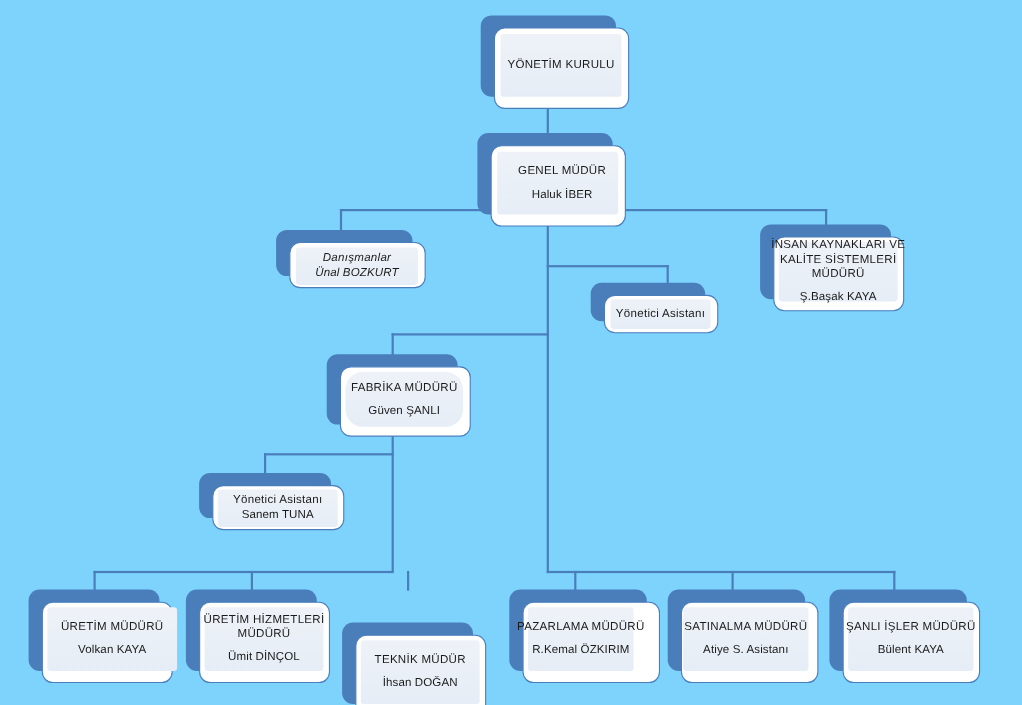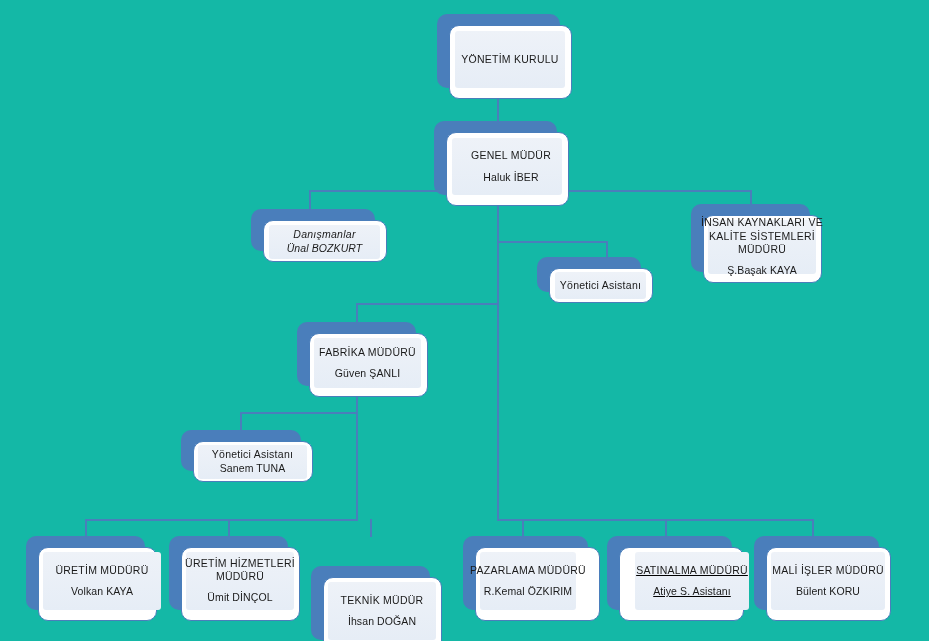--- a/index.html
+++ b/index.html
@@ -8,21 +8,21 @@
     padding: 0;
     background: #ffffff;
   }
   body {
     font-family: "Liberation Sans", "DejaVu Sans", sans-serif;
   }
   #chart-root {
     position: relative;
     width: 929px;
     height: 641px;
-    background: #14b8a6;
+    background: #7dd3fc;
     overflow: hidden;
   }
 
   
   .connector {
     position: absolute;
     background: #4a7ebb;
   }
   .connector.h { height: 2px; }
   .connector.v { width: 2px; }
@@ -164,21 +164,21 @@
       <div class="line title tight">İNSAN  KAYNAKLARI  VE</div>
       <div class="line title tight">KALİTE  SİSTEMLERİ</div>
       <div class="line title tight">MÜDÜRÜ</div>
       <div class="line name gap">Ş.Başak KAYA</div>
     </div>
   </div>
 
   <div class="node" style="left:297px; top:322px; width:119px; height:64px;">
     <div class="plate"></div>
     <div class="card"></div>
-    <div class="inner" style="left:17px; top:16px; width:107px; height:50px;">
+    <div class="inner" style="left:17px; top:16px; width:107px; height:50px;border-radius:16px;">
       <div class="line title">FABRİKA MÜDÜRÜ</div>
       <div class="line name gap">Güven ŞANLI</div>
     </div>
   </div>
 
   <div class="node" style="left:181px; top:430px; width:120px; height:41px;">
     <div class="plate"></div>
     <div class="card"></div>
     <div class="inner" style="left:17px; top:15px; width:109px; height:34px;">
       <div class="line title tight">Yönetici Asistanı</div>
@@ -219,28 +219,28 @@
     <div class="card"></div>
     <div class="inner" style="left:17px; top:16px; width:96px; height:58px;">
       <div class="line title">PAZARLAMA MÜDÜRÜ</div>
       <div class="line name gap">R.Kemal ÖZKIRIM</div>
     </div>
   </div>
 
   <div class="node" style="left:607px; top:536px; width:125px; height:74px;">
     <div class="plate"></div>
     <div class="card"></div>
-    <div class="inner" style="left:28px; top:16px; width:114px; height:58px;text-decoration:underline;">
+    <div class="inner" style="left:14px; top:16px; width:114px; height:58px;">
       <div class="line title">SATINALMA MÜDÜRÜ</div>
       <div class="line name gap">Atiye S. Asistanı</div>
     </div>
   </div>
 
   <div class="node" style="left:754px; top:536px; width:125px; height:74px;">
     <div class="plate"></div>
     <div class="card"></div>
     <div class="inner" style="left:17px; top:16px; width:114px; height:58px;">
-      <div class="line title">MALİ İŞLER MÜDÜRÜ</div>
-      <div class="line name gap">Bülent KORU</div>
+      <div class="line title">ŞANLI İŞLER MÜDÜRÜ</div>
+      <div class="line name gap">Bülent KAYA</div>
     </div>
   </div>
 
 </div>
 
 </body></html>

